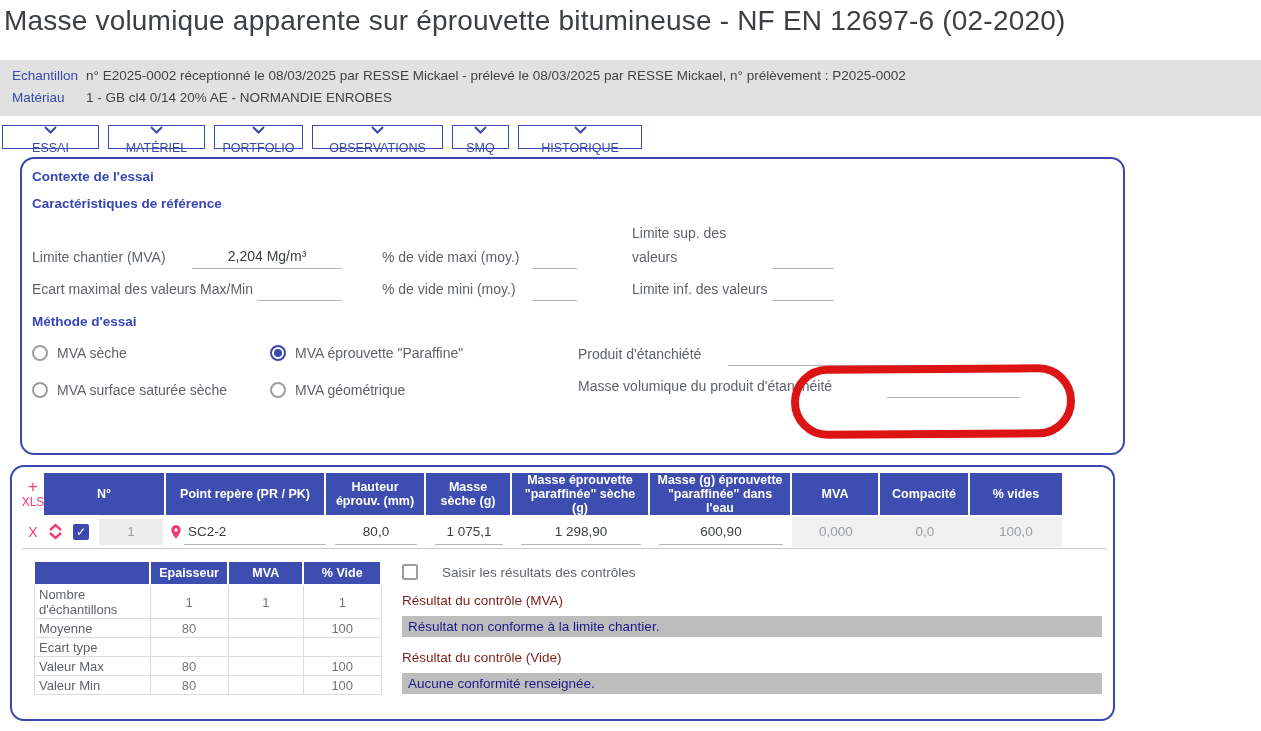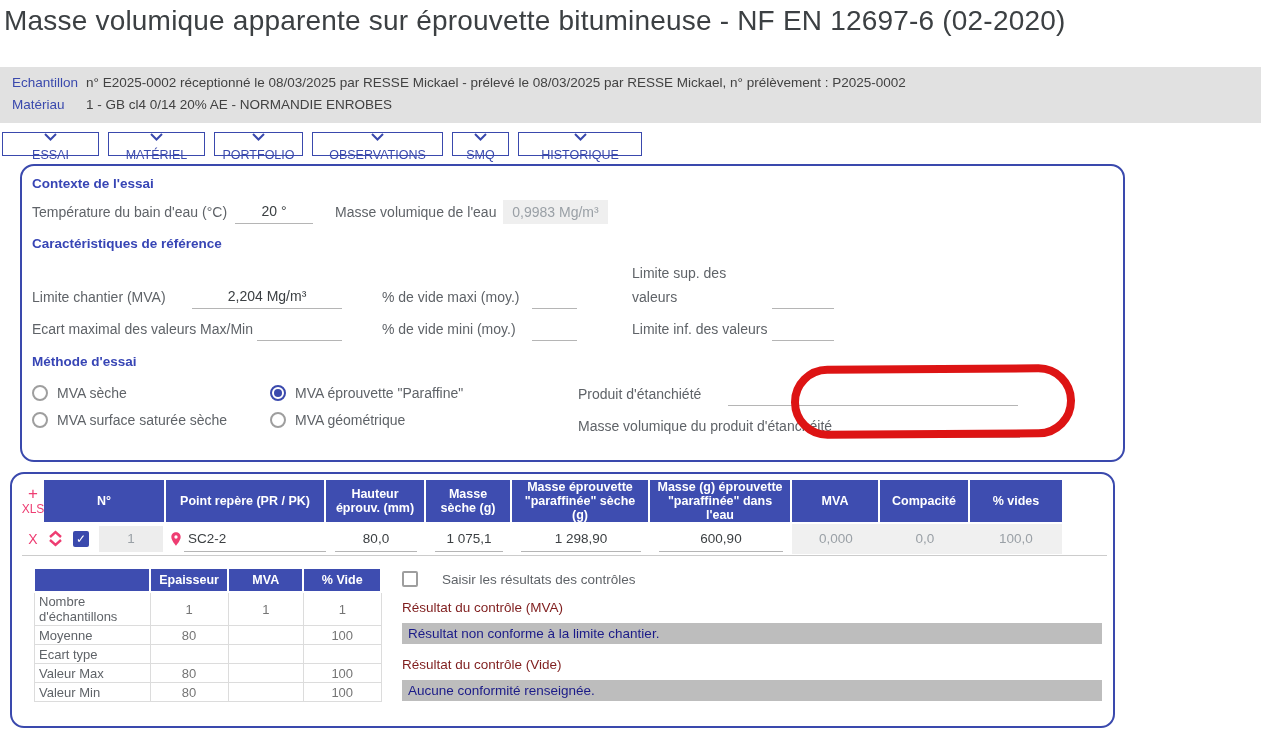--- a/index.html
+++ b/index.html
@@ -1,21 +1,21 @@
 <!DOCTYPE html>
 <html><head>
 <meta charset="utf-8">
 <style>
   * { box-sizing: border-box; margin: 0; padding: 0; }
   html,body { width: 1261px; height: 731px; background:#fff; overflow:hidden;
     font-family: "Liberation Sans", sans-serif; color:#3c4043; }
 
   
   h1.page-title { font-size:28px; font-weight:400; color:#3c4043; margin:4px 0 0 4px; line-height:34px; letter-spacing:.2px; }
-  .meta-band { margin-top:29px; background:#e1e1e1; padding:5px 0 7px 0; }
+  .meta-band { margin-top:22px; background:#e1e1e1; padding:5px 0 7px 0; }
   .meta-row { display:flex; line-height:22px; font-size:13.5px; }
   .meta-label { width:86px; padding-left:12px; color:#3a49ad; flex:none; }
   .meta-value { color:#424242; }
 
   
   .tabs { display:flex; gap:9px; margin:9px 0 0 2px; }
   .tab { height:24px; background:#fff; border:1px solid #3a49ad; color:#3a49ad;
     display:flex; align-items:center; gap:7px; padding:0 10px; font-size:12.5px; cursor:pointer;flex-direction:column; }
   .tab svg { flex:none; }
 
@@ -135,27 +135,20 @@
     <svg width="13" height="8" viewBox="0 0 13 8">
         <polyline points="1,1 6.5,6.5 12,1" fill="none" stroke="#3a49ad" stroke-width="2"></polyline>
       </svg>
     <span>HISTORIQUE</span>
   </div>
 </div>
 
 <div class="panel panel1">
   <div class="section-title">Contexte de l'essai</div>
 
-  <div class="frow" style="margin-top:9px">
-    <span class="flabel" style="width:203px">Température du bain d'eau (°C)</span>
-    <span class="uinput" style="width:78px">20 °</span>
-    <span style="width:22px"></span>
-    <span class="flabel" style="width:168px">Masse volumique de l'eau</span>
-    <span class="ro-field" style="width:105px">0,9983 Mg/m³</span>
-  </div>
 
 
   <div class="section-title" style="margin-top:12px">Caractéristiques de référence</div>
 
   <div class="frow" style="margin-top:10px">
     <span class="flabel" style="width:160px">Limite chantier (MVA)</span>
     <span class="uinput" style="width:150px">2,204 Mg/m³</span>
     <span style="width:40px"></span>
     <span class="flabel" style="width:150px">% de vide maxi (moy.)</span>
     <span class="uinput" style="width:45px"></span>
@@ -182,21 +175,21 @@
       <div style="display:flex; height:26px; align-items:center">
         <div class="radio" style="width:238px">
           <span class="rdot"></span>
           <span class="rlabel">MVA sèche</span>
         </div>
         <div class="radio on">
           <span class="rdot"></span>
           <span class="rlabel">MVA éprouvette "Paraffine"</span>
         </div>
       </div>
-      <div style="display:flex; height:26px; align-items:flex-start; margin-top:6px">
+      <div style="display:flex; height:26px; align-items:flex-end; margin-top:6px">
         <div class="radio" style="width:238px">
           <span class="rdot"></span>
           <span class="rlabel">MVA surface saturée sèche</span>
         </div>
         <div class="radio">
           <span class="rdot"></span>
           <span class="rlabel">MVA géométrique</span>
         </div>
       </div>
     </div>

